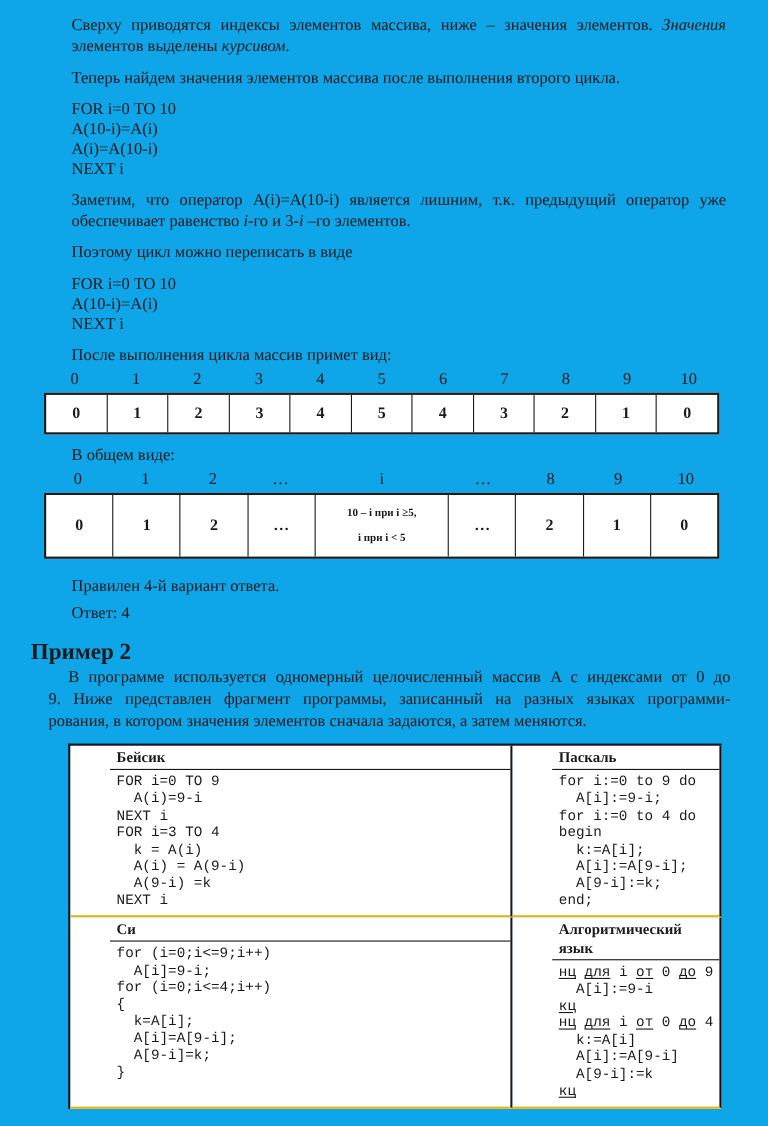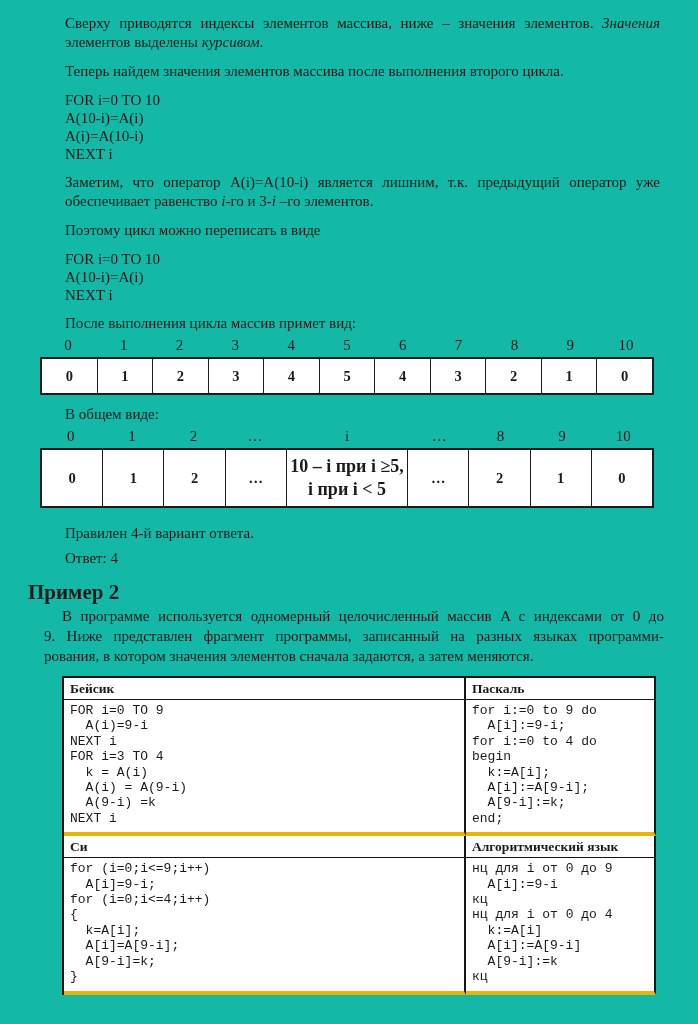--- a/index.html
+++ b/index.html
@@ -1,48 +1,48 @@
 <!DOCTYPE html>
 <html><head>
 <meta charset="utf-8">
 <style>
   html,body{margin:0;padding:0;background:#e8e8e8;}
   .page{
-    width:698px;height:1024px;margin:0 auto;background:#14b8a6;
+    width:698px;height:1024px;margin:0 auto;background:#0ea5e9;
     font-family:"Liberation Serif","DejaVu Serif",serif;color:#1a1a1a;
     font-size:15px;position:relative;overflow:hidden;box-sizing:border-box;padding-top:14px;
   }
   .txt{margin:0 38px 0 65px;line-height:19px;}
   .para{margin-bottom:10px;}
   .jl{text-align:justify;text-align-last:justify;}
   .it{font-style:italic;}
   .scode{margin:0 38px 10px 65px;}
   .scode .cl{line-height:18px;white-space:pre;font-family:inherit;}
   .idx-row{display:flex;margin:4px 0 3px 40px;width:614px;}
   .idx-row .cell{flex:1;text-align:center;font-size:15px;}
   .idx-row .cell.wide{flex:2;}
   .arr-row{display:flex;margin-left:40px;width:614px;border:2px solid #1b1b1b;box-sizing:border-box;background:#fff;}
   .arr-row .cell{flex:1;border-left:1.5px solid #1b1b1b;display:flex;flex-direction:column;
     align-items:center;justify-content:center;font-weight:bold;font-size:14.5px;}
   .arr-row .cell:first-child{border-left:none;}
-  .arr-row .cell.wide{flex:2;font-size:18px;line-height:23px;}
+  .arr-row .cell.wide{flex:2;font-size:10px;line-height:23px;}
   .arr-row.h1{height:38px;margin-bottom:10px;}
   .arr-row.h2{height:60px;margin-bottom:12px;}
   .p-variant{margin:16px 38px 6px 65px;line-height:19px;}
   .answer{margin:0 38px 14px 65px;line-height:19px;font-weight:normal;}
   .ex-head{margin:4px 0 4px 28px;font-weight:bold;font-size:21px;line-height:20px;}
   .ex-para{margin:0 34px 10px 44px;line-height:20px;}
   .ex-para .l1{text-indent:18px;}
   .lang-grid{display:grid;grid-template-columns:402px 190px;margin:4px 0 0 62px;
     border-top:2px solid #151515;border-left:2px solid #151515;width:592px;box-sizing:content-box;}
-  .lang-cell{border-right:2px solid #151515;border-bottom:4px solid #eab308;background:#fff;}
+  .lang-cell{border-right:2px solid #151515;border-bottom:2px solid #eab308;background:#fff;padding-left:36px;}
   .lang-header{font-weight:bold;font-size:13.5px;line-height:17px;padding:2px 6px;border-bottom:1.5px solid #151515;}
   .code{font-family:"Liberation Mono","DejaVu Sans Mono",monospace;font-size:13px;padding:3px 6px 6px 6px;}
   .code .cl{line-height:15.4px;white-space:pre;}
-  .u{text-underline-offset:2px;margin-top:24px;}
+  .u{text-decoration:underline;text-underline-offset:2px;margin-top:24px;}
 </style>
 </head>
 <body>
 
 <div class="page">
 
   <div class="para txt">
     <div class="jl"><span>Сверху приводятся индексы элементов массива, ниже – значения элементов. </span><span class="it">Значения</span></div>
     <div><span>элементов выделены </span><span class="it">курсивом</span><span>.</span></div>
   </div>

